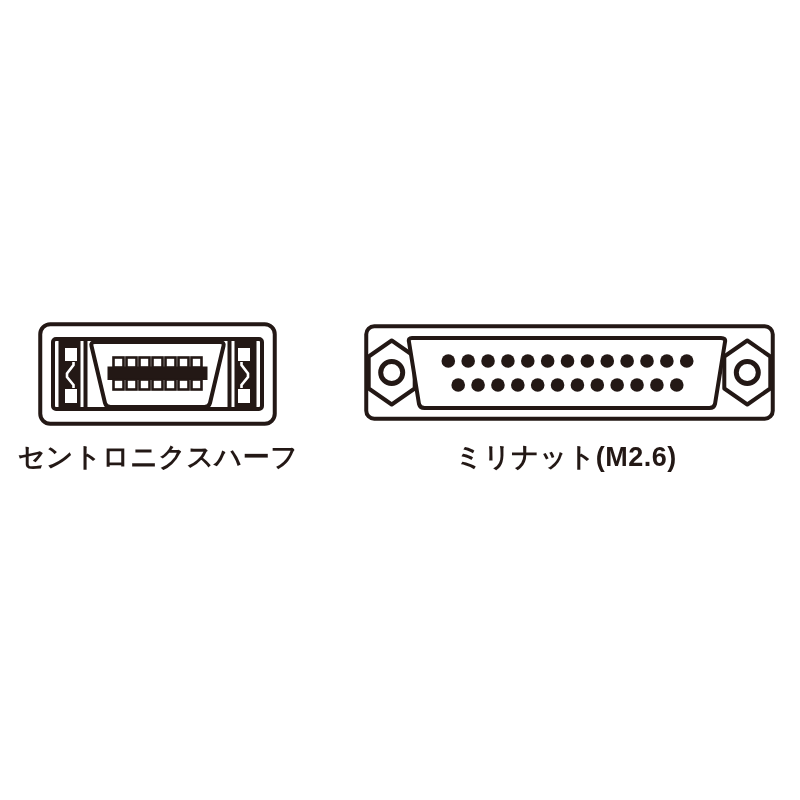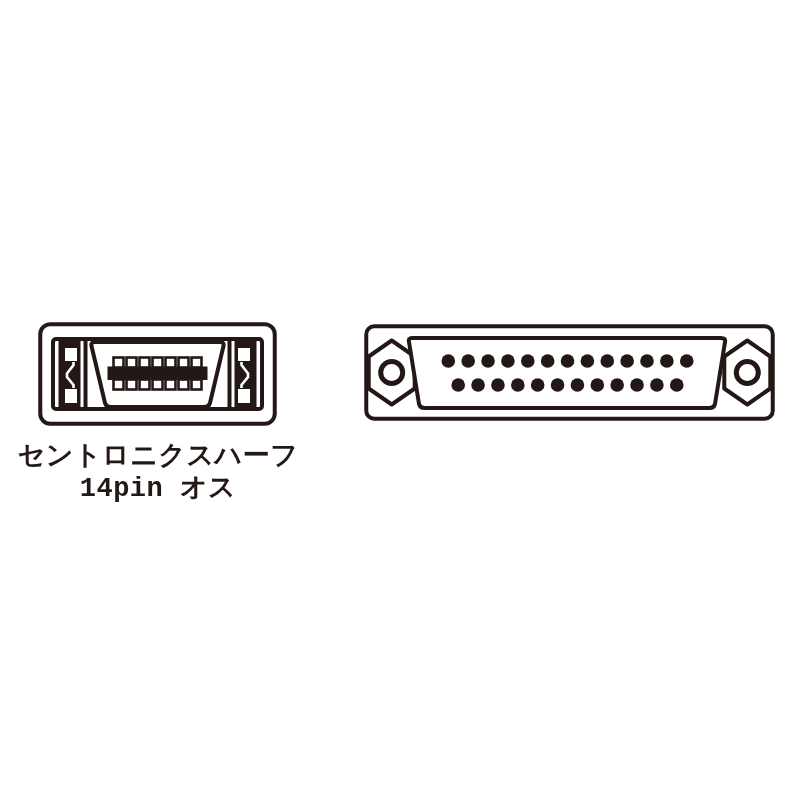--- a/index.html
+++ b/index.html
@@ -4,21 +4,21 @@
 <style>
   :root { --line: #231815; }
   * { margin: 0; padding: 0; box-sizing: border-box; }
   html, body { width: 800px; height: 800px; background: #ffffff; }
   .canvas {
     position: relative;
     width: 800px;
     height: 800px;
     background: #ffffff;
     overflow: hidden;
-    font-family: Liberation Mono, monospace;
+    font-family: Liberation Sans, sans-serif;
     border-radius: 16px;
   }
   figure.connector { position: absolute; }
   .connector svg { display: block; }
   #fig-centronics { left: 38px; top: 322px; width: 239px; height: 104px; }
   #fig-dsub      { left: 364px; top: 324px; width: 411px; height: 97px; }
   .caption {
     position: absolute;
     top: 441px;
     width: 300px;
@@ -113,19 +113,19 @@
           <circle cx="253.16" cy="61" r="6.8" class="pinDot"></circle>
           <circle cx="273.03" cy="61" r="6.8" class="pinDot"></circle>
           <circle cx="292.90" cy="61" r="6.8" class="pinDot"></circle>
           <circle cx="312.77" cy="61" r="6.8" class="pinDot"></circle>
         </g>
     </svg>
   </figure>
 
   <figcaption class="caption" id="caption-centronics">
     <div>セントロニクスハーフ</div>
-    <div>14pin オス</div>
   </figcaption>
 
   <figcaption class="caption" id="caption-dsub">
+    <div>ミリナット(M2.6)</div>
   </figcaption>
 
 </div>
 
 </body></html>

